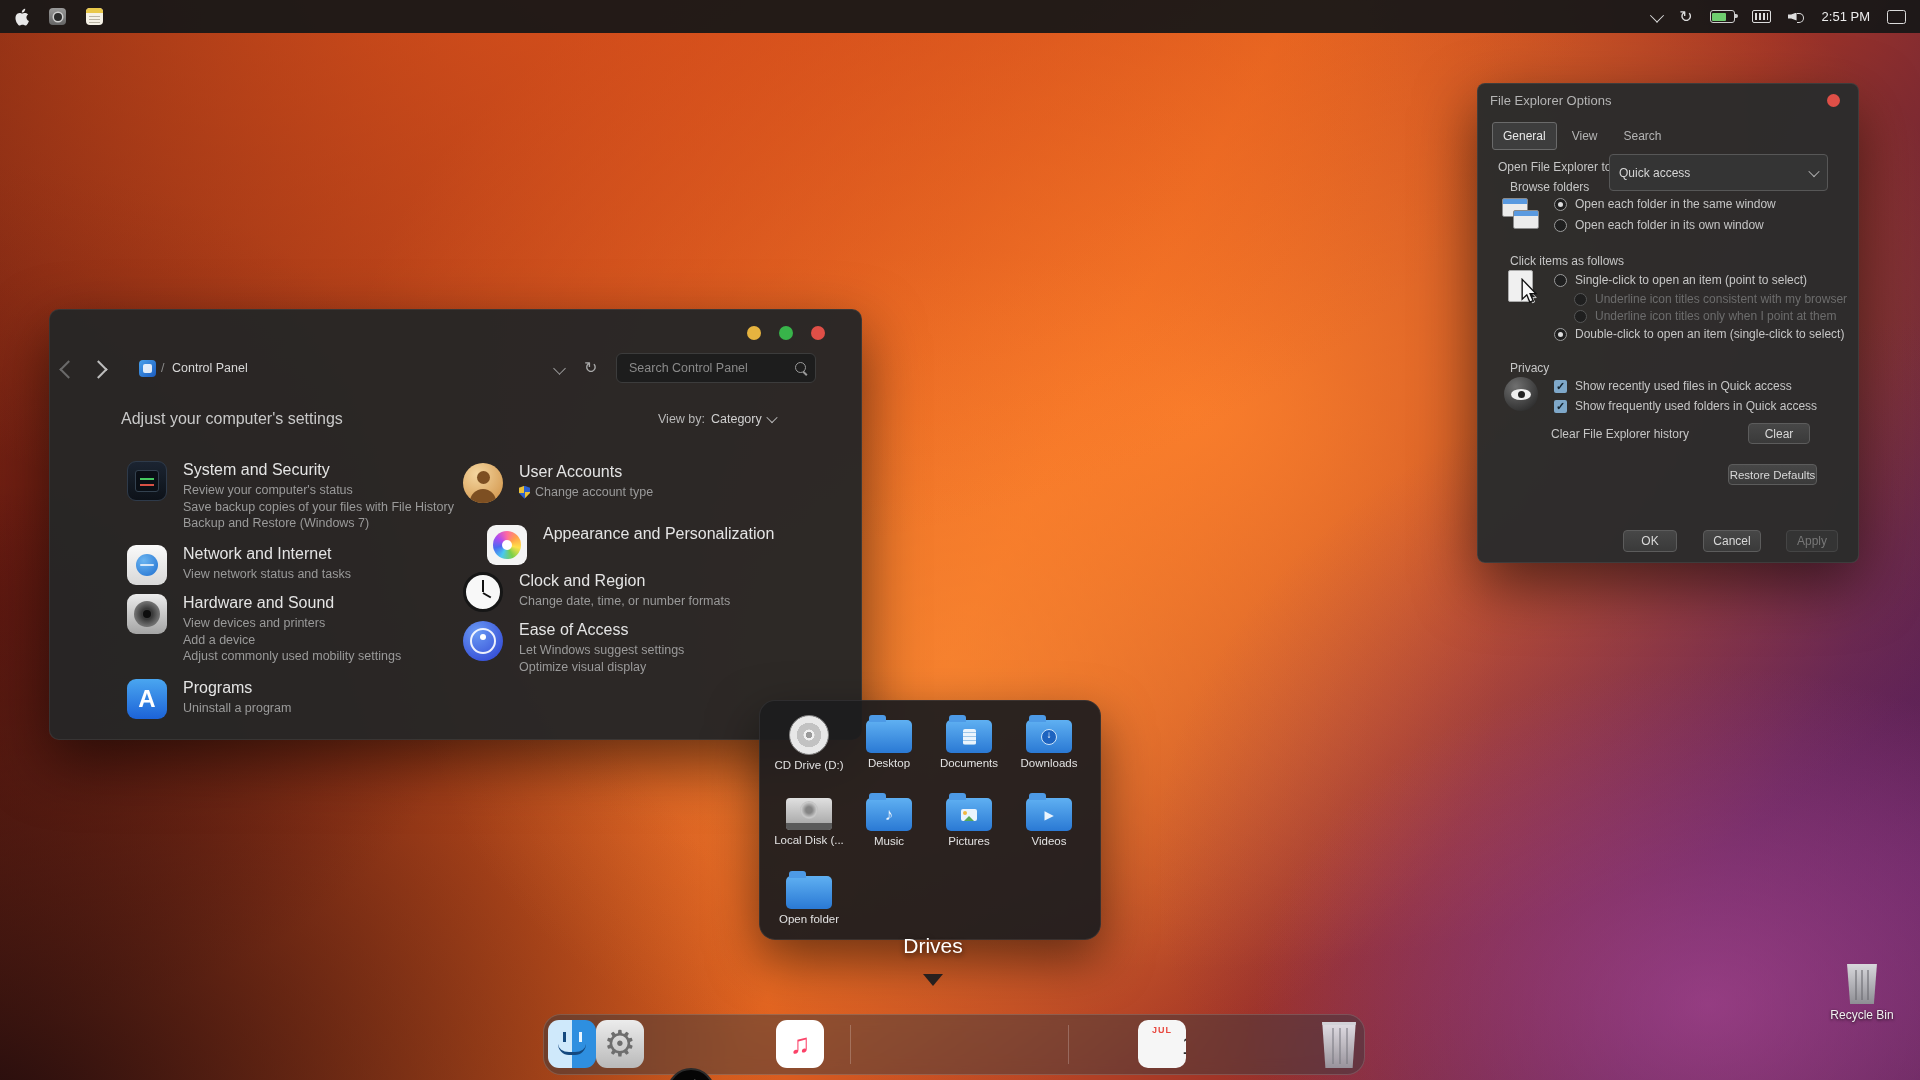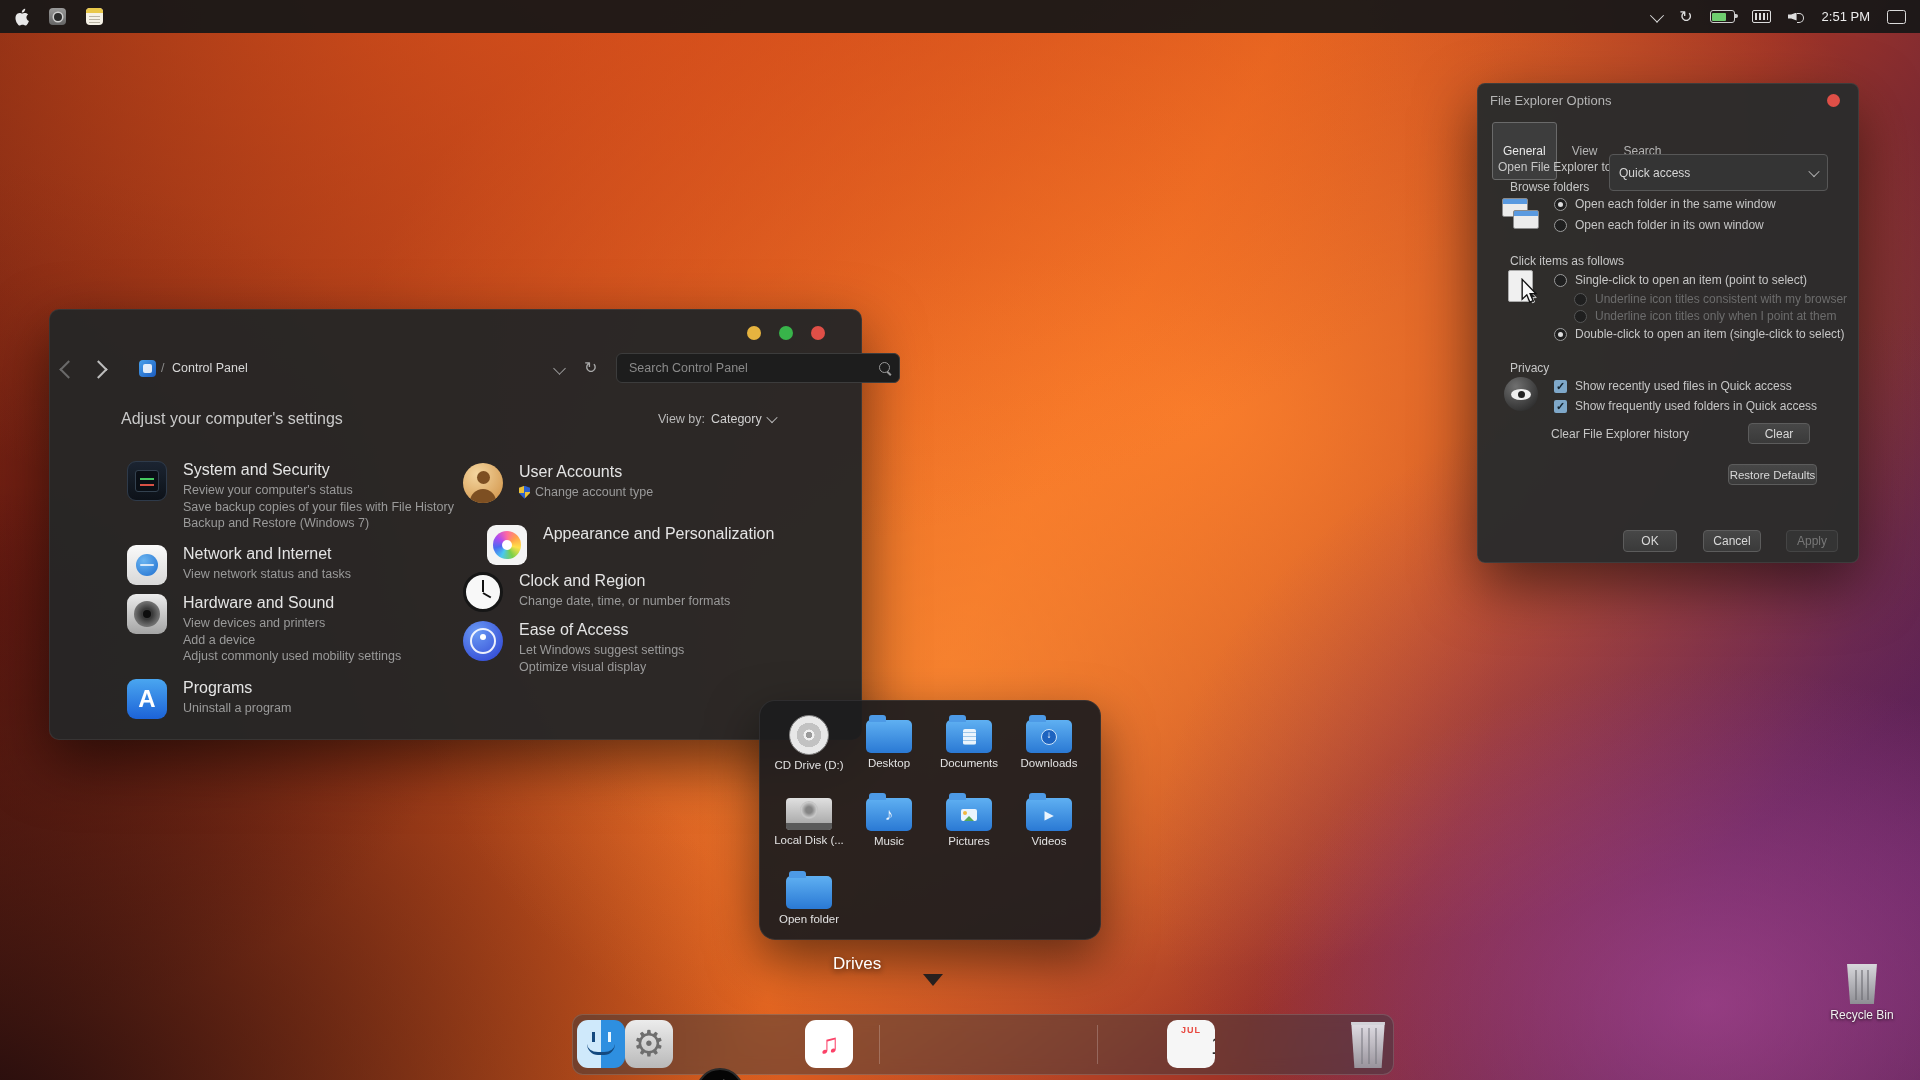--- a/index.html
+++ b/index.html
@@ -54,21 +54,21 @@
   .cp .traffic{position:absolute;right:36px;top:16px;display:flex;gap:18px;}
   .navchev{position:absolute;width:11px;height:11px;border-left:2px solid #8a8a8a;border-bottom:2px solid #8a8a8a;top:53px;}
   .navchev.back{left:12px;transform:rotate(45deg);border-color:#6a6a6a;}
   .navchev.fwd{left:42px;transform:rotate(225deg);border-color:#bdbdbd;}
   .bc-icon{position:absolute;left:89px;top:50px;width:17px;height:17px;border-radius:4px;background:linear-gradient(135deg,#46a0ec,#1c5cc0);}
   .bc-icon::before{content:"";position:absolute;inset:4px;background:rgba(255,255,255,.85);border-radius:2px;}
   .bc-sep{position:absolute;left:111px;top:51px;color:#8a8a8a;font-size:12.5px;}
   .bc-txt{position:absolute;left:122px;top:51px;color:#d8d8d8;font-size:12.5px;}
   .addr-chev{position:absolute;left:505px;top:54px;width:8px;height:8px;border-right:1.6px solid #9a9a9a;border-bottom:1.6px solid #9a9a9a;transform:rotate(45deg);}
   .refresh{position:absolute;left:534px;top:48px;color:#a8a8a8;font-size:16px;}
-  .searchbox{position:absolute;left:566px;top:43px;width:284px;height:30px;background:#1d1d1d;border:1px solid #3c3c3c;border-radius:6px;box-sizing:border-box;display:flex;align-items:center;padding:0 28px 0 10px;}
+  .searchbox{position:absolute;left:566px;top:43px;width:200px;height:30px;background:#1d1d1d;border:1px solid #3c3c3c;border-radius:6px;box-sizing:border-box;display:flex;align-items:center;padding:0 28px 0 10px;}
   .searchbox input{background:transparent;border:none;outline:none;color:#cfcfcf;font-size:12.5px;width:100%;font-family:"Liberation Sans",sans-serif;}
   .searchbox input::placeholder{color:#8a8a8a;}
   .mag{position:absolute;right:9px;top:8px;width:9px;height:9px;border:1.6px solid #9a9a9a;border-radius:50%;}
   .mag::after{content:"";position:absolute;left:8px;top:8px;width:5px;height:1.6px;background:#9a9a9a;transform:rotate(45deg);transform-origin:0 0;}
   .cp-heading{position:absolute;left:71px;top:100px;color:#c9c9c9;font-size:16px;}
   .viewby{position:absolute;left:608px;top:102px;display:flex;align-items:center;gap:6px;color:#b8b8b8;font-size:12.5px;}
   .vb-chev{width:7px;height:7px;border-right:1.5px solid #b8b8b8;border-bottom:1.5px solid #b8b8b8;transform:rotate(45deg) translate(-1px,-1px);}
   .cat{position:absolute;display:flex;gap:16px;}
   .ctitle{color:#e4e4e4;font-size:16px;margin-bottom:3px;cursor:default;}
   .clink{color:#9a9a9a;font-size:12.5px;line-height:16.5px;cursor:default;display:flex;align-items:center;gap:5px;}
@@ -95,21 +95,21 @@
   .ic-clock::after{content:"";position:absolute;left:50%;top:50%;width:9px;height:2px;background:#111;transform:rotate(30deg);transform-origin:0 50%;}
   .ic-ease{border-radius:50%;background:radial-gradient(circle at 35% 28%,#6a9af4,#2a3ed0);}
   .ic-ease::before{content:"";position:absolute;inset:7px;border-radius:50%;border:2.5px solid rgba(255,255,255,.9);box-sizing:border-box;}
   .ic-ease::after{content:"";position:absolute;left:50%;top:13px;width:6px;height:6px;margin-left:-3px;border-radius:50%;background:#fff;}
   .shield{width:11px;height:13px;flex:0 0 11px;background:conic-gradient(#2a5fd0 0 25%,#e8c03a 0 50%,#2a5fd0 0 75%,#e8c03a 0);clip-path:polygon(50% 0,100% 15%,100% 55%,50% 100%,0 55%,0 15%);}
   
   .feo{left:1477px;top:83px;width:380px;height:478px;background:rgba(44,44,44,.98);border-radius:8px;border:1px solid rgba(255,255,255,.08);font-size:12px;}
   .feo-title{position:absolute;left:12px;top:9px;color:#b4b4b4;font-size:13px;}
   .feo-close{position:absolute;right:18px;top:10px;width:13px;height:13px;border-radius:50%;background:#df4f47;}
   .tabs{position:absolute;left:14px;top:38px;display:flex;gap:4px;align-items:center;}
-  .tab{color:#b4b4b4;font-size:12px;padding:21px 10px;border:1px solid transparent;border-radius:3px;cursor:default;}
+  .tab{color:#b4b4b4;font-size:12px;padding:6px 10px;border:1px solid transparent;border-radius:3px;cursor:default;}
   .tab.active{background:#3d3d3d;border-color:#6a6a6a;color:#e8e8e8;}
   .select{position:absolute;display:flex;align-items:center;justify-content:space-between;background:#343434;border:1px solid #575757;border-radius:4px;color:#d6d6d6;font-size:12px;padding:0 9px;box-sizing:border-box;}
   .sel-chev{width:7px;height:7px;border-right:1.5px solid #b0b0b0;border-bottom:1.5px solid #b0b0b0;transform:rotate(45deg) translate(-1px,-1px);}
   .ic-browse{position:absolute;width:38px;height:32px;}
   .ic-browse::before,.ic-browse::after{content:"";position:absolute;width:26px;height:19px;border:1px solid #8a8a8a;background:linear-gradient(#5a9ae0 0 5px,#ececec 5px);border-radius:2px;box-sizing:border-box;}
   .ic-browse::before{left:0;top:0;}
   .ic-browse::after{left:11px;top:12px;}
   .ic-click{position:absolute;width:30px;height:34px;}
   .ic-click::before{content:"";position:absolute;left:2px;top:0;width:23px;height:30px;background:#f0f0f0;border:1px solid #aaa;border-radius:2px;}
   .ic-eye{position:absolute;width:34px;height:34px;border-radius:50%;background:radial-gradient(circle at 35% 28%,#707070,#1e1e1e);}
@@ -127,24 +127,24 @@
   .g-down-badge{position:absolute;left:50%;top:50%;width:16px;height:16px;margin:-8px;border-radius:50%;background:#1d63c0;border:1.5px solid #cfe6fa;box-sizing:border-box;}
   .g-down-badge::after{content:"↓";position:absolute;left:0;right:0;top:-1px;text-align:center;color:#fff;font-size:10px;}
   .g-page{width:13px;height:16px;background:#eaf4fd;border-radius:2px;background-image:repeating-linear-gradient(180deg,transparent 0 3px,#9cc6ea 3px 4px);}
   .g-pic{width:16px;height:12px;background:#eaf4fd;border-radius:2px;position:relative;overflow:hidden;}
   .g-pic::before{content:"";position:absolute;left:2px;top:2px;width:4px;height:4px;border-radius:50%;background:#f0b840;}
   .g-pic::after{content:"";position:absolute;left:1px;bottom:-2px;border-left:7px solid transparent;border-right:7px solid transparent;border-bottom:7px solid #58a858;}
   .cd{width:40px;height:40px;border-radius:50%;margin:0 auto;border:1px solid #888;box-sizing:border-box;background:radial-gradient(circle,#9a9a9a 0 12%,#f0f0f0 13% 20%,#c2c2c2 21% 45%,#e8e8e8 46% 70%,#b0b0b0 71% 100%);}
   .hdd{width:46px;height:32px;border-radius:4px;background:linear-gradient(180deg,#e0e0e0,#9e9e9e);position:relative;margin:5px auto 0;}
   .hdd::before{content:"";position:absolute;left:50%;top:3px;width:18px;height:18px;margin-left:-9px;border-radius:50%;background:radial-gradient(circle,#848484 25%,#c8c8c8 60%,#a8a8a8);}
   .hdd::after{content:"";position:absolute;left:0;right:0;bottom:0;height:7px;border-radius:0 0 4px 4px;background:#5a5a5a;}
-  .drives-label{position:absolute;left:833px;top:954px;width:200px;color:#fff;font-size:17px;text-shadow:0 2px 6px rgba(0,0,0,.7);z-index:21;}
+  .drives-label{position:absolute;left:833px;top:934px;width:200px;text-align:center;color:#fff;font-size:21px;text-shadow:0 2px 6px rgba(0,0,0,.7);z-index:21;}
   .drives-tail{position:absolute;left:923px;top:974px;border-left:10px solid transparent;border-right:10px solid transparent;border-top:12px solid rgba(28,28,30,.93);z-index:21;}
   
-  .dock{position:absolute;left:572px;top:1014px;width:820px;height:59px;border-radius:11px;background:rgba(58,58,62,.48);border:1px solid rgba(255,255,255,.14);backdrop-filter:blur(8px);z-index:15;}
+  .dock{position:absolute;left:543px;top:1014px;width:820px;height:59px;border-radius:18px;background:rgba(58,58,62,.48);border:1px solid rgba(255,255,255,.14);backdrop-filter:blur(8px);z-index:15;}
   .di{position:absolute;top:5px;width:48px;height:48px;box-sizing:border-box;cursor:default;}
   .dock-sep{position:absolute;top:10px;width:1px;height:39px;background:rgba(255,255,255,.22);}
   .finder{border-radius:11px;background:linear-gradient(90deg,#cfe9fb 0 50%,#2e8fe0 50% 100%);overflow:hidden;position:relative;}
   .finder::before{content:"";position:absolute;left:15px;top:12px;width:3px;height:10px;background:#14497f;box-shadow:16px 0 0 #eaf6ff;}
   .finder::after{content:"";position:absolute;left:10px;top:24px;width:28px;height:11px;border-bottom:3px solid #14497f;border-radius:0 0 16px 16px;box-sizing:border-box;}
   .gearApp{border-radius:11px;background:linear-gradient(180deg,#ececec,#b9b9b9);display:flex;align-items:center;justify-content:center;}
   .gearApp::before{content:"⚙";font-size:36px;color:#6e6e6e;line-height:1;}
   .watch{border-radius:50%;background:#050505;border:2px solid #2b2b2b;position:relative;}
   .watch::before{content:"";position:absolute;left:50%;top:50%;width:2px;height:13px;background:#e8e8e8;transform:translate(-50%,-100%) rotate(20deg);transform-origin:50% 100%;}
   .watch::after{content:"";position:absolute;left:50%;top:50%;width:10px;height:2px;background:#e8e8e8;transform:rotate(40deg);transform-origin:0 50%;}

